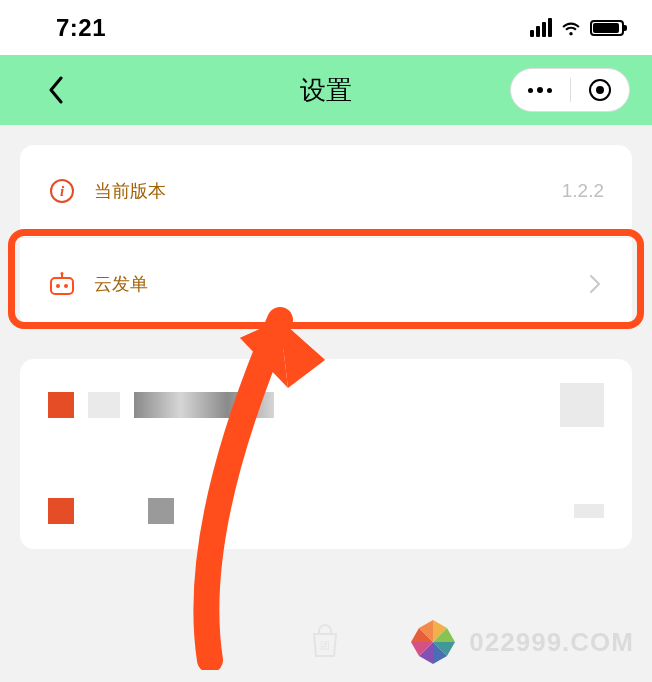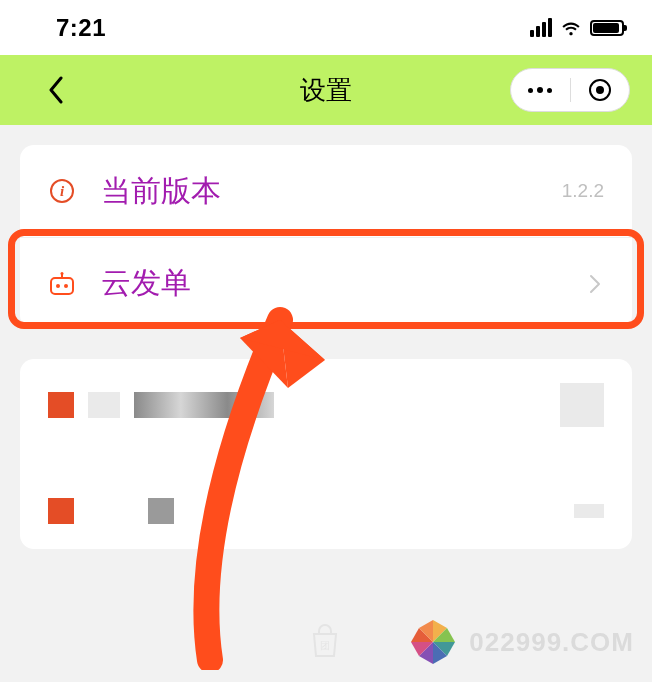--- a/index.html
+++ b/index.html
@@ -59,21 +59,21 @@
     content:"";position:absolute;right:-5px;top:3px;width:3px;height:6px;
     background:#000;border-radius:0 2px 2px 0;
   }
   .battery-fill{
     position:absolute;left:1px;top:1px;bottom:1px;width:26px;
     background:#000;border-radius:2px;
   }
 
   
   .nav-bar{
-    height:70px;background:#bef264;
+    height:70px;background:#86efac;
     display:flex;align-items:center;justify-content:space-between;
     padding:0 22px 0 40px;
   }
   .nav-back{
     width:32px;height:32px;display:flex;align-items:center;justify-content:center;
     font-size:26px;color:#000;
   }
   .nav-title{
     font-size:26px;font-weight:500;color:#000;
     position:absolute;left:50%;transform:translateX(-50%);
@@ -102,21 +102,21 @@
   }
   .row{
     display:flex;align-items:center;padding:0 28px;height:92px;
   }
   .row-border + .row-border{border-top:1px solid #f0f0f0;}
   .row-icon{
     width:28px;height:28px;flex:0 0 28px;margin-right:18px;
     display:flex;align-items:center;justify-content:center;
   }
   .row-label{
-    font-size:30px;color:#a21caf;flex:1;margin-left:7px;
+    font-size:18px;color:#a16207;flex:1;
   }
   .row-value{
     font-size:19px;color:#bfbfbf;
   }
   .chevron{
     width:18px;height:18px;display:flex;align-items:center;justify-content:center;
     color:#c8c8c8;
   }
 
   .info-icon{

